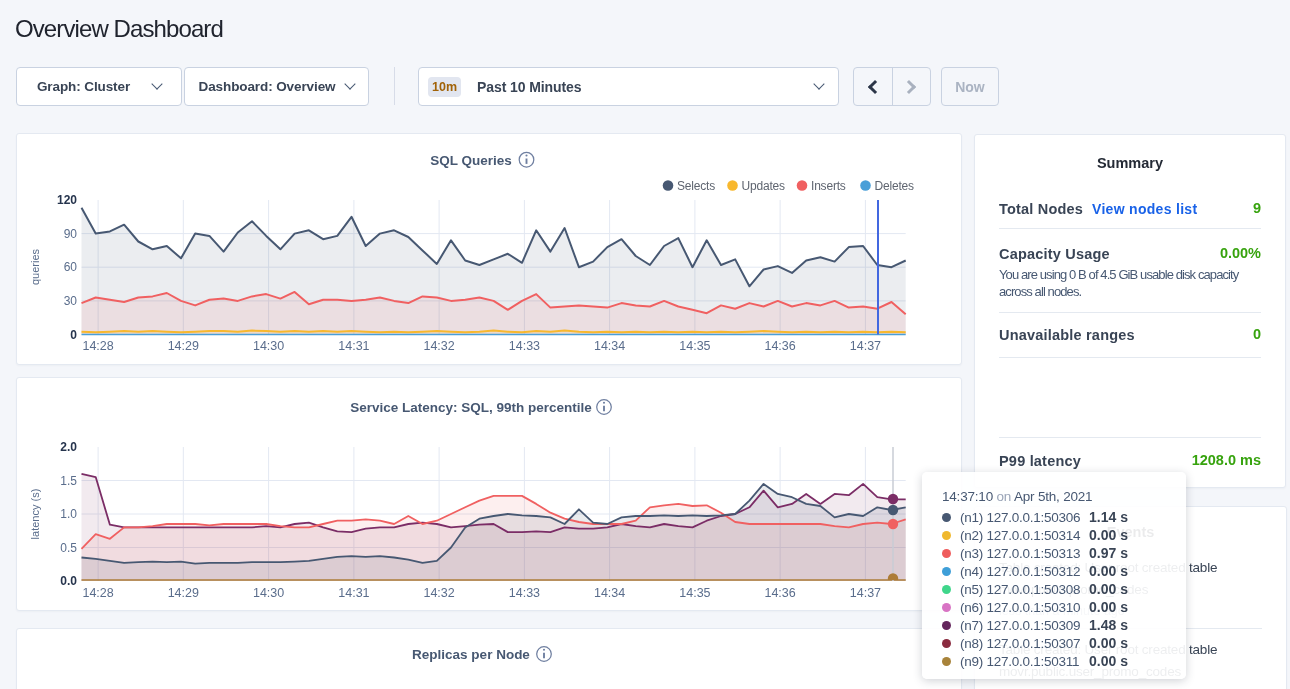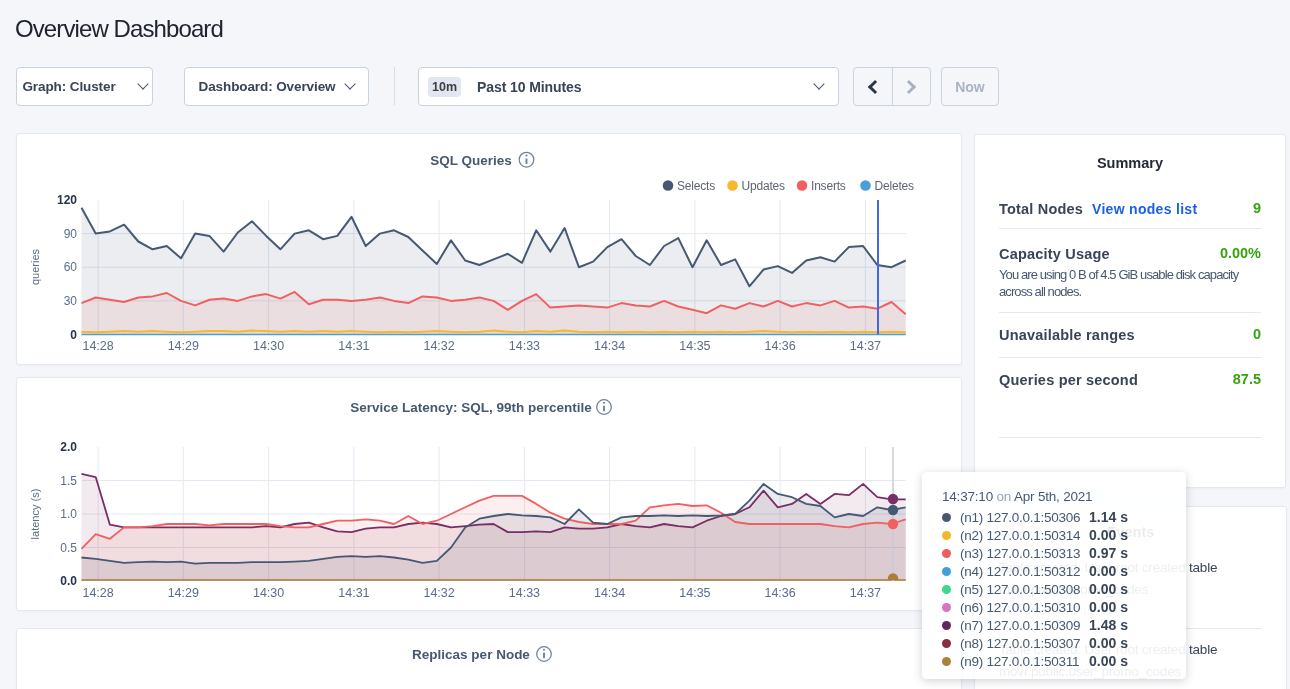--- a/index.html
+++ b/index.html
@@ -1,41 +1,41 @@
 <!DOCTYPE html>
 <html><head><meta charset="utf-8"><style>
 * { margin:0; padding:0; box-sizing:border-box; }
 html,body { width:1290px; height:689px; background:#f4f6fa; font-family:"Liberation Sans",sans-serif; overflow:hidden; position:relative; }
 .card { position:absolute; background:#fff; border:1px solid #e4e9f1; border-radius:3px; box-shadow:0 1px 2px rgba(56,76,108,0.04); }
 h1 { position:absolute; left:15px; top:15px; font-size:24px; font-weight:400; color:#20242e; letter-spacing:-0.9px; }
 .btn { position:absolute; background:#fff; border:1px solid #c9d2e1; border-radius:4px; display:flex; align-items:center; }
 .btn .lbl { font-size:13.5px; font-weight:bold; color:#394455; letter-spacing:-0.1px; }
 .chev { width:8px; height:8px; border-right:1.8px solid #475872; border-bottom:1.8px solid #475872; transform:rotate(45deg); margin-top:-5px; }
 .vdiv { position:absolute; left:394px; top:67px; width:1px; height:38px; background:#d7dce8; }
-.badge10 { background:#e2e6f0; border-radius:4px; font-size:12.5px; font-weight:bold; color:#404040; padding:3px 4px; }
+.badge10 { background:#e2e6f0; border-radius:4px; font-size:12.5px; font-weight:bold; color:#a16207; padding:3px 4px; }
 .abs { position:absolute; }
 .sumlbl { font-size:14.5px; font-weight:bold; color:#394455; letter-spacing:0.2px; }
 .green { color:#37a30e; font-weight:bold; font-size:14.5px; }
 .bluelink { color:#1962e8; font-weight:bold; font-size:14px; letter-spacing:0.3px; }
 .sumdesc { font-size:13px; letter-spacing:-0.9px; color:#475872; line-height:16.5px; }
 .hr { position:absolute; left:24px; right:24px; border-top:1px solid #e4e9f0; }
 .tooltip { position:absolute; left:922px; top:472px; width:264px; height:207px; background:rgba(255,255,255,0.91); border-radius:5px; box-shadow:0 2px 10px rgba(40,50,70,0.22); z-index:30; }
 .thead { position:absolute; left:20px; top:17px; font-size:13.5px; letter-spacing:-0.2px; color:#475872; }
 .thead .on { color:#9aa5b8; }
 .trow { position:absolute; left:20px; height:18px; display:flex; align-items:center; font-size:13.5px; letter-spacing:-0.25px; color:#475872; }
 .tdot { width:9px; height:9px; border-radius:50%; display:inline-block; margin-right:9px; flex:none; }
 .tlabel { width:129px; }
 .tval { color:#394455; letter-spacing:0; }
 .tval b { font-size:14px; }
 .evt { position:absolute; left:24px; width:266px; font-size:13.5px; letter-spacing:-0.2px; color:#394455; line-height:22px; }
 .evtime { position:absolute; left:24px; font-size:12.5px; color:#9aa5b8; }
 </style></head><body>
 <h1>Overview Dashboard</h1>
 
-<div class="btn" style="left:16px; top:67px; width:137px; height:39px; justify-content:center; gap:23px;">
+<div class="btn" style="left:16px; top:67px; width:166px; height:39px; justify-content:center; gap:23px;">
   <span class="lbl">Graph: Cluster</span>
     <span class="chev"></span>
   </div>
 <div class="btn" style="left:184px; top:67px; width:185px; height:39px; justify-content:center; gap:11px;">
   <span class="lbl">Dashboard: Overview</span>
     <span class="chev"></span>
   </div>
 <div class="vdiv"></div>
 <div class="btn" style="left:418px; top:67px; width:421px; height:39px; padding:0 9px;">
   <span class="badge10">10m</span>
@@ -172,22 +172,22 @@
 
 <div class="card" style="left:974px; top:134px; width:312px; height:354px;">
   <div class="abs" style="left:0; right:0; top:20px; text-align:center; font-size:14.5px; font-weight:bold; color:#242a35;">Summary</div>
   <div class="abs" style="left:24px; right:24px; top:65px;"><span class="sumlbl">Total Nodes</span>&nbsp;&nbsp;<span class="bluelink">View nodes list</span><span class="green" style="float:right;">9</span></div>
   <div class="hr" style="top:93px;"></div>
   <div class="abs" style="left:24px; right:24px; top:110px;"><span class="sumlbl">Capacity Usage</span><span class="green" style="float:right;">0.00%</span></div>
   <div class="sumdesc abs" style="left:24px; right:20px; top:132px;">You are using 0 B of 4.5 GiB usable disk capacity across all nodes.</div>
   <div class="hr" style="top:177px;"></div>
   <div class="abs" style="left:24px; right:24px; top:191px;"><span class="sumlbl">Unavailable ranges</span><span class="green" style="float:right;">0</span></div>
   <div class="hr" style="top:221.5px;"></div>
-  <div class="abs" style="left:24px; right:24px; top:236px;"><span class="sumlbl">Queries per second</span><span class="green" style="float:right;">87.5</span></div>
   <div class="hr" style="top:302px;"></div>
+  <div class="abs" style="left:24px; right:24px; top:317px;"><span class="sumlbl">P99 latency</span><span class="green" style="float:right;">1208.0 ms</span></div>
 </div>
 
 <div class="card" style="left:974px; top:506px; width:313px; height:242px;">
   <div class="abs" style="left:0; right:0; top:17px; text-align:center; font-size:14.5px; font-weight:bold; color:#242a35;">Events</div>
   <div class="evt" style="top:50px;">Table created: User root created table movr.public.promo_codes</div>
   <div class="evtime" style="top:97px;">less than a minute ago</div>
   <div class="hr" style="top:121px;"></div>
   <div class="evt" style="top:132px;">Table created: User root created table movr.public.user_promo_codes</div>
 </div>
 

